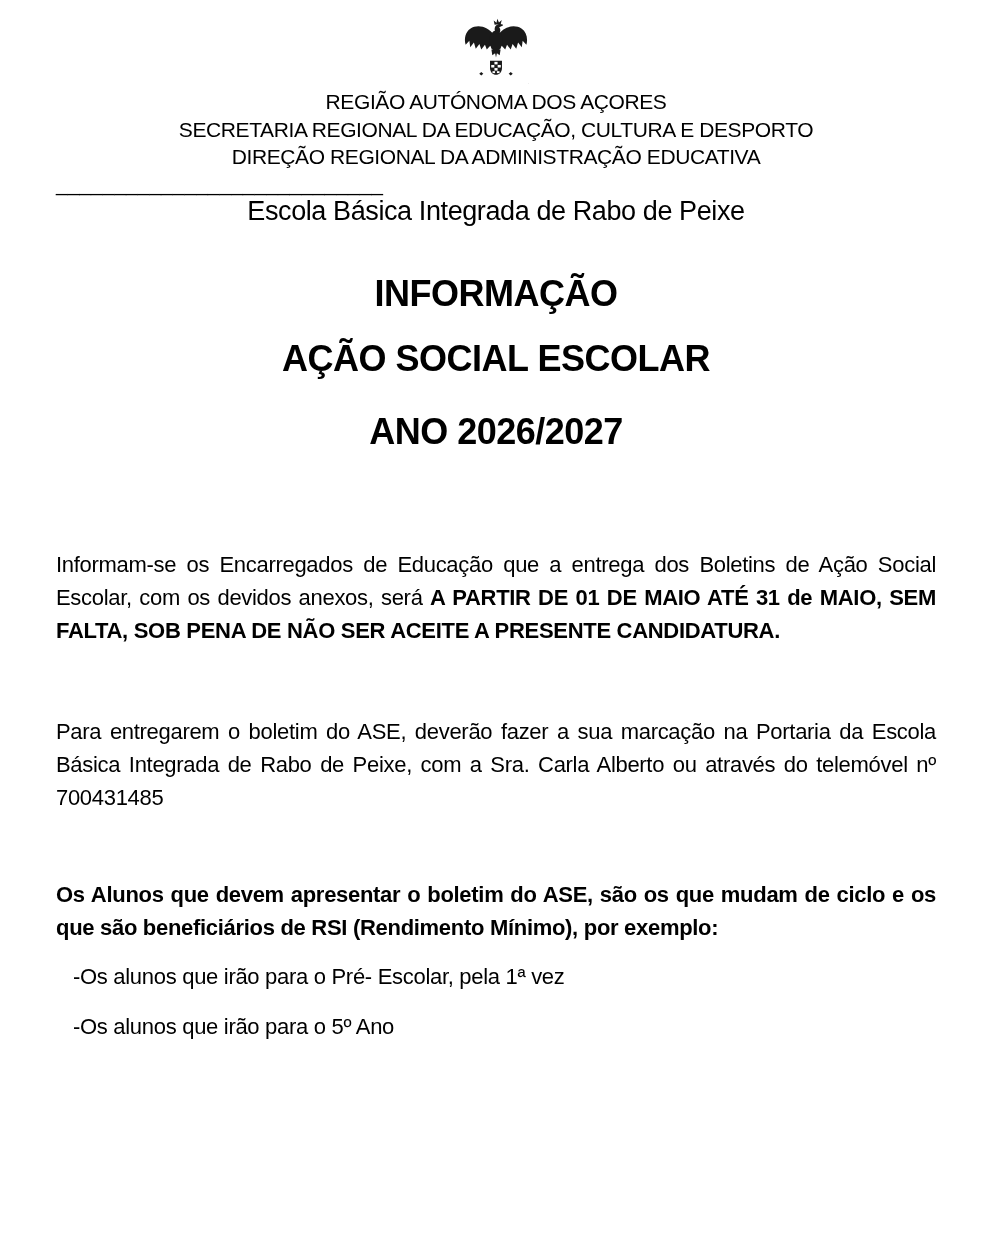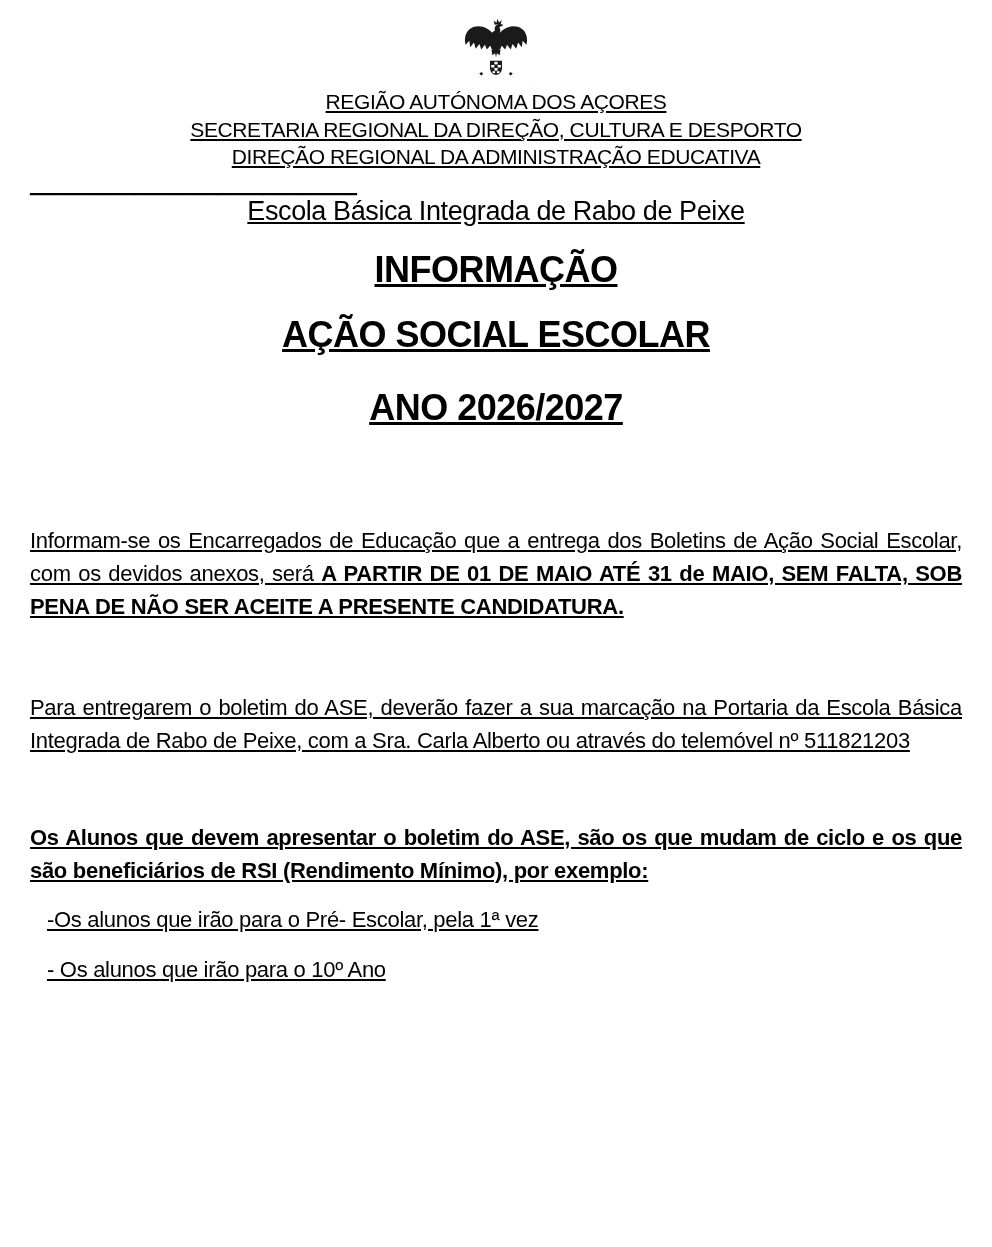--- a/index.html
+++ b/index.html
@@ -4,21 +4,21 @@
 <style>
   * { box-sizing: border-box; }
   html, body {
     margin: 0; padding: 0;
     width: 992px; height: 1247px;
     background: #ffffff;
     color: #000000;
     font-family: "Liberation Sans", sans-serif;
     overflow: hidden;
   }
-  .page { padding: 0 30px; text-decoration: underline; }
+  .page { padding: 0 56px; }
 
   
   .crest-wrap { text-align: center; padding-top: 4px; }
   .crest { display: inline-block; }
 
   
   .org-line {
     text-align: center;
     font-size: 21px;
     line-height: 27.5px;
@@ -40,21 +40,21 @@
 
   
   .doc-title {
     text-align: center;
     font-weight: bold;
     font-size: 36px;
     line-height: 41px;
     letter-spacing: -0.5px;
     margin: 0;
   }
-  #title-1 { margin-top: 24px; }
+  #title-1 { margin-top: 48px; }
   #title-2 { margin-top: 24px; }
   #title-3 { margin-top: 32px; }
 
   
   .body-par {
     font-size: 22px;
     line-height: 33px;
     letter-spacing: -0.3px;
     text-align: justify;
     margin: 0;
@@ -115,35 +115,35 @@
       </g>
 
       <g fill="#1a1a1a">
         <path d="M34,85 l2.2,2.2 l-2.2,2.2 l-2.2,-2.2 Z"></path>
         <path d="M66,85 l2.2,2.2 l-2.2,2.2 l-2.2,-2.2 Z"></path>
       </g>
     </svg>
   </div>
 
   <div class="org-line">REGIÃO AUTÓNOMA DOS AÇORES</div>
-  <div class="org-line">SECRETARIA REGIONAL DA DIREÇÃO, CULTURA E DESPORTO</div>
+  <div class="org-line">SECRETARIA REGIONAL DA EDUCAÇÃO, CULTURA E DESPORTO</div>
   <div class="org-line">DIREÇÃO REGIONAL DA ADMINISTRAÇÃO EDUCATIVA</div>
 
   <div class="separator-line">____________________________</div>
 
   <div class="school-line">Escola Básica Integrada de Rabo de Peixe</div>
 
   <h1 class="doc-title" id="title-1">INFORMAÇÃO</h1>
   <h1 class="doc-title" id="title-2">AÇÃO SOCIAL ESCOLAR</h1>
   <h1 class="doc-title" id="title-3">ANO 2026/2027</h1>
 
   <p class="body-par" id="par-1"><span>Informam-se os Encarregados de Educação que a entrega dos Boletins de Ação Social Escolar, com os devidos anexos, será </span><span class="bold-run">A PARTIR DE 01 DE MAIO ATÉ 31 de MAIO, SEM FALTA, SOB PENA DE NÃO SER ACEITE A PRESENTE CANDIDATURA.</span></p>
 
-  <p class="body-par" id="par-2">Para entregarem o boletim do ASE, deverão fazer a sua marcação na Portaria da Escola Básica Integrada de Rabo de Peixe, com a Sra. Carla Alberto ou através do telemóvel nº 511821203</p>
+  <p class="body-par" id="par-2">Para entregarem o boletim do ASE, deverão fazer a sua marcação na Portaria da Escola Básica Integrada de Rabo de Peixe, com a Sra. Carla Alberto ou através do telemóvel nº 700431485</p>
 
   <p class="body-par" id="par-3">Os Alunos que devem apresentar o boletim do ASE, são os que mudam de ciclo e os que são beneficiários de RSI (Rendimento Mínimo), por exemplo:</p>
 
   <div class="list-block">
     <div class="list-item">-Os alunos que irão para o Pré- Escolar, pela 1ª vez</div>
-    <div class="list-item">- Os alunos que irão para o 10º Ano</div>
+    <div class="list-item">-Os alunos que irão para o 5º Ano</div>
   </div>
 
 </div>
 
 </body></html>

